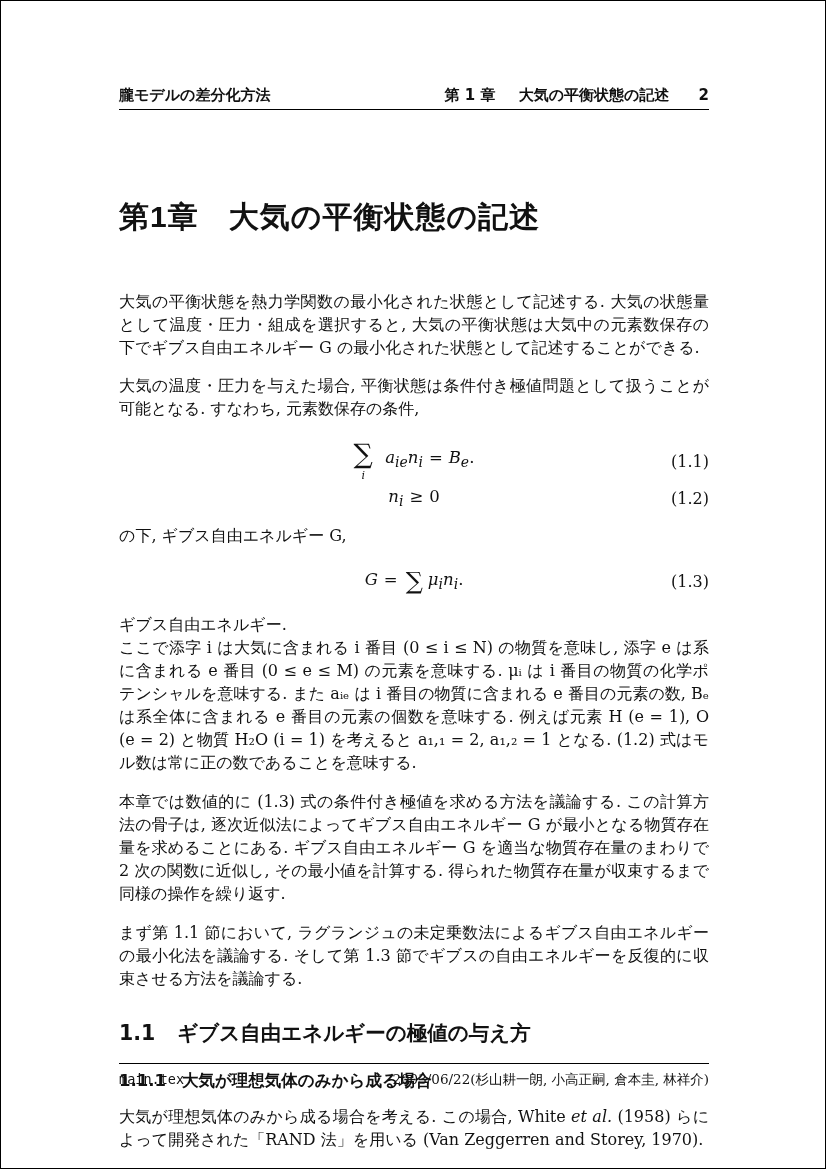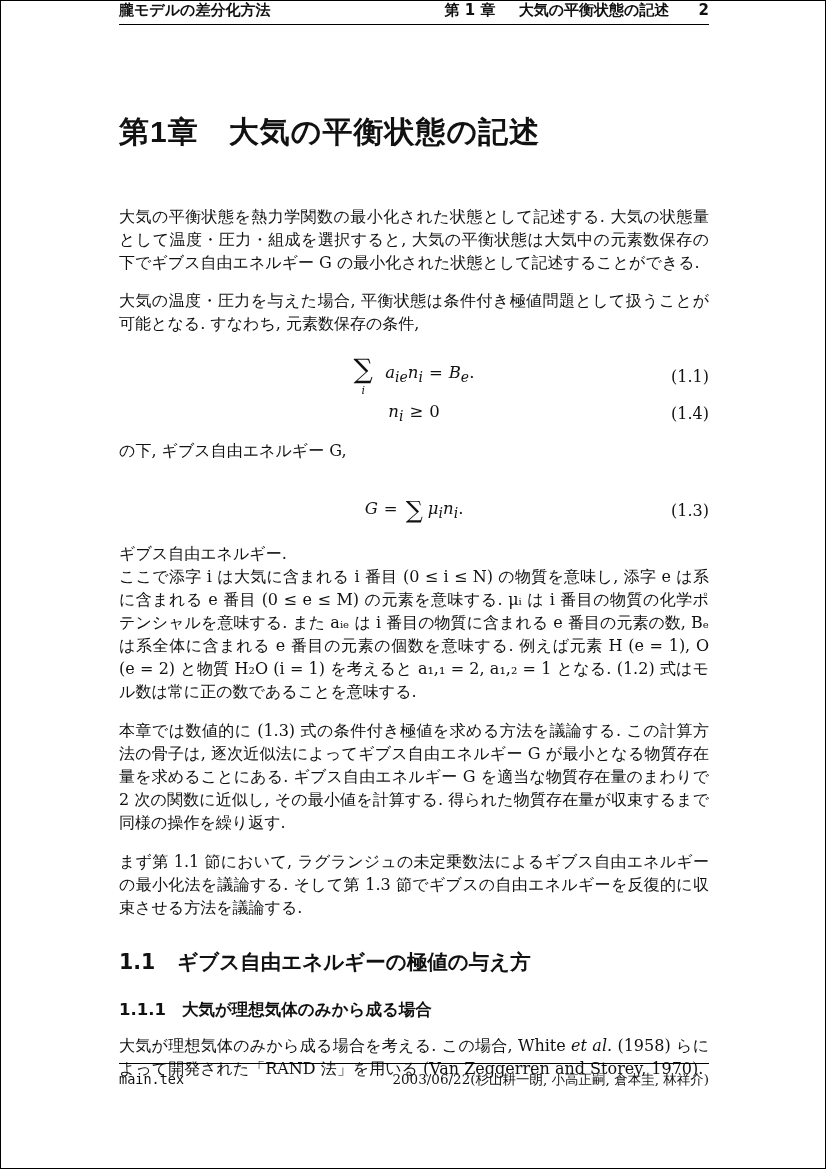--- a/index.html
+++ b/index.html
@@ -9,20 +9,21 @@
     box-sizing:border-box;
     background:#ffffff;
     border:1px solid #000000;
     color:#111111;
     font-family:"DejaVu Serif","Liberation Serif",serif;
     padding:0 116px 0 118px;
     overflow:hidden;
   }
   
   .header {
+    padding-top:85px;
     display:flex; justify-content:space-between; align-items:baseline;
     border-bottom:1.5px solid #000;
     padding-bottom:4px;
     font-family:"DejaVu Sans","Liberation Sans",sans-serif;
     font-weight:bold; font-size:15px;
   }
   .h-right span { display:inline-block; }
   .h-gap1 { margin-left:18px; }
   .h-gap2 { margin-left:24px; }
   
@@ -47,21 +48,21 @@
   p.p5 { margin-top:16px; }
   p.p6 { margin-top:13px; }
   
   .equation {
     position:relative;
     display:flex; align-items:center; justify-content:center;
     font-size:16.5px;
   }
   .eq1 { margin-top:20px; }
   .eq2 { margin-top:6px; }
-  .eq3 { margin-top:36px; margin-bottom:20px; }
+  .eq3 { margin-top:22px; margin-bottom:20px; }
   .eq-number {
     position:absolute; right:0; top:50%; transform:translateY(-50%);
     font-size:16px; font-style:normal;
   }
   .sum-block {
     display:inline-flex; flex-direction:column; align-items:center;
     margin-right:7px;
   }
   .sum { font-size:27px; line-height:1.05; }
   .sum-inline { font-size:24px; line-height:1; vertical-align:-4px; margin:0 5px 0 2px; }
@@ -118,21 +119,21 @@
         <span class="sum">∑</span>
         <span class="sum-limit">i</span>
       </span>
       <span class="math"><i>a</i><sub>ie</sub><i>n</i><sub>i</sub><span class="rel">=</span><i>B</i><sub>e</sub><span>.</span></span>
     </span>
     <span class="eq-number">(1.1)</span>
   </div>
 
   <div class="equation eq2">
     <span class="math"><i>n</i><sub>i</sub><span class="rel">≥</span><span>0</span></span>
-    <span class="eq-number">(1.4)</span>
+    <span class="eq-number">(1.2)</span>
   </div>
 
   <p class="body cont1">の下, ギブス自由エネルギー G,</p>
 
   <div class="equation eq3">
     <span class="math"><i>G</i><span class="rel">=</span><span class="sum-inline">∑</span><i>μ</i><sub>i</sub><i>n</i><sub>i</sub><span>.</span></span>
     <span class="eq-number">(1.3)</span>
   </div>
 
   <p class="body cont2">ギブス自由エネルギー.</p>

